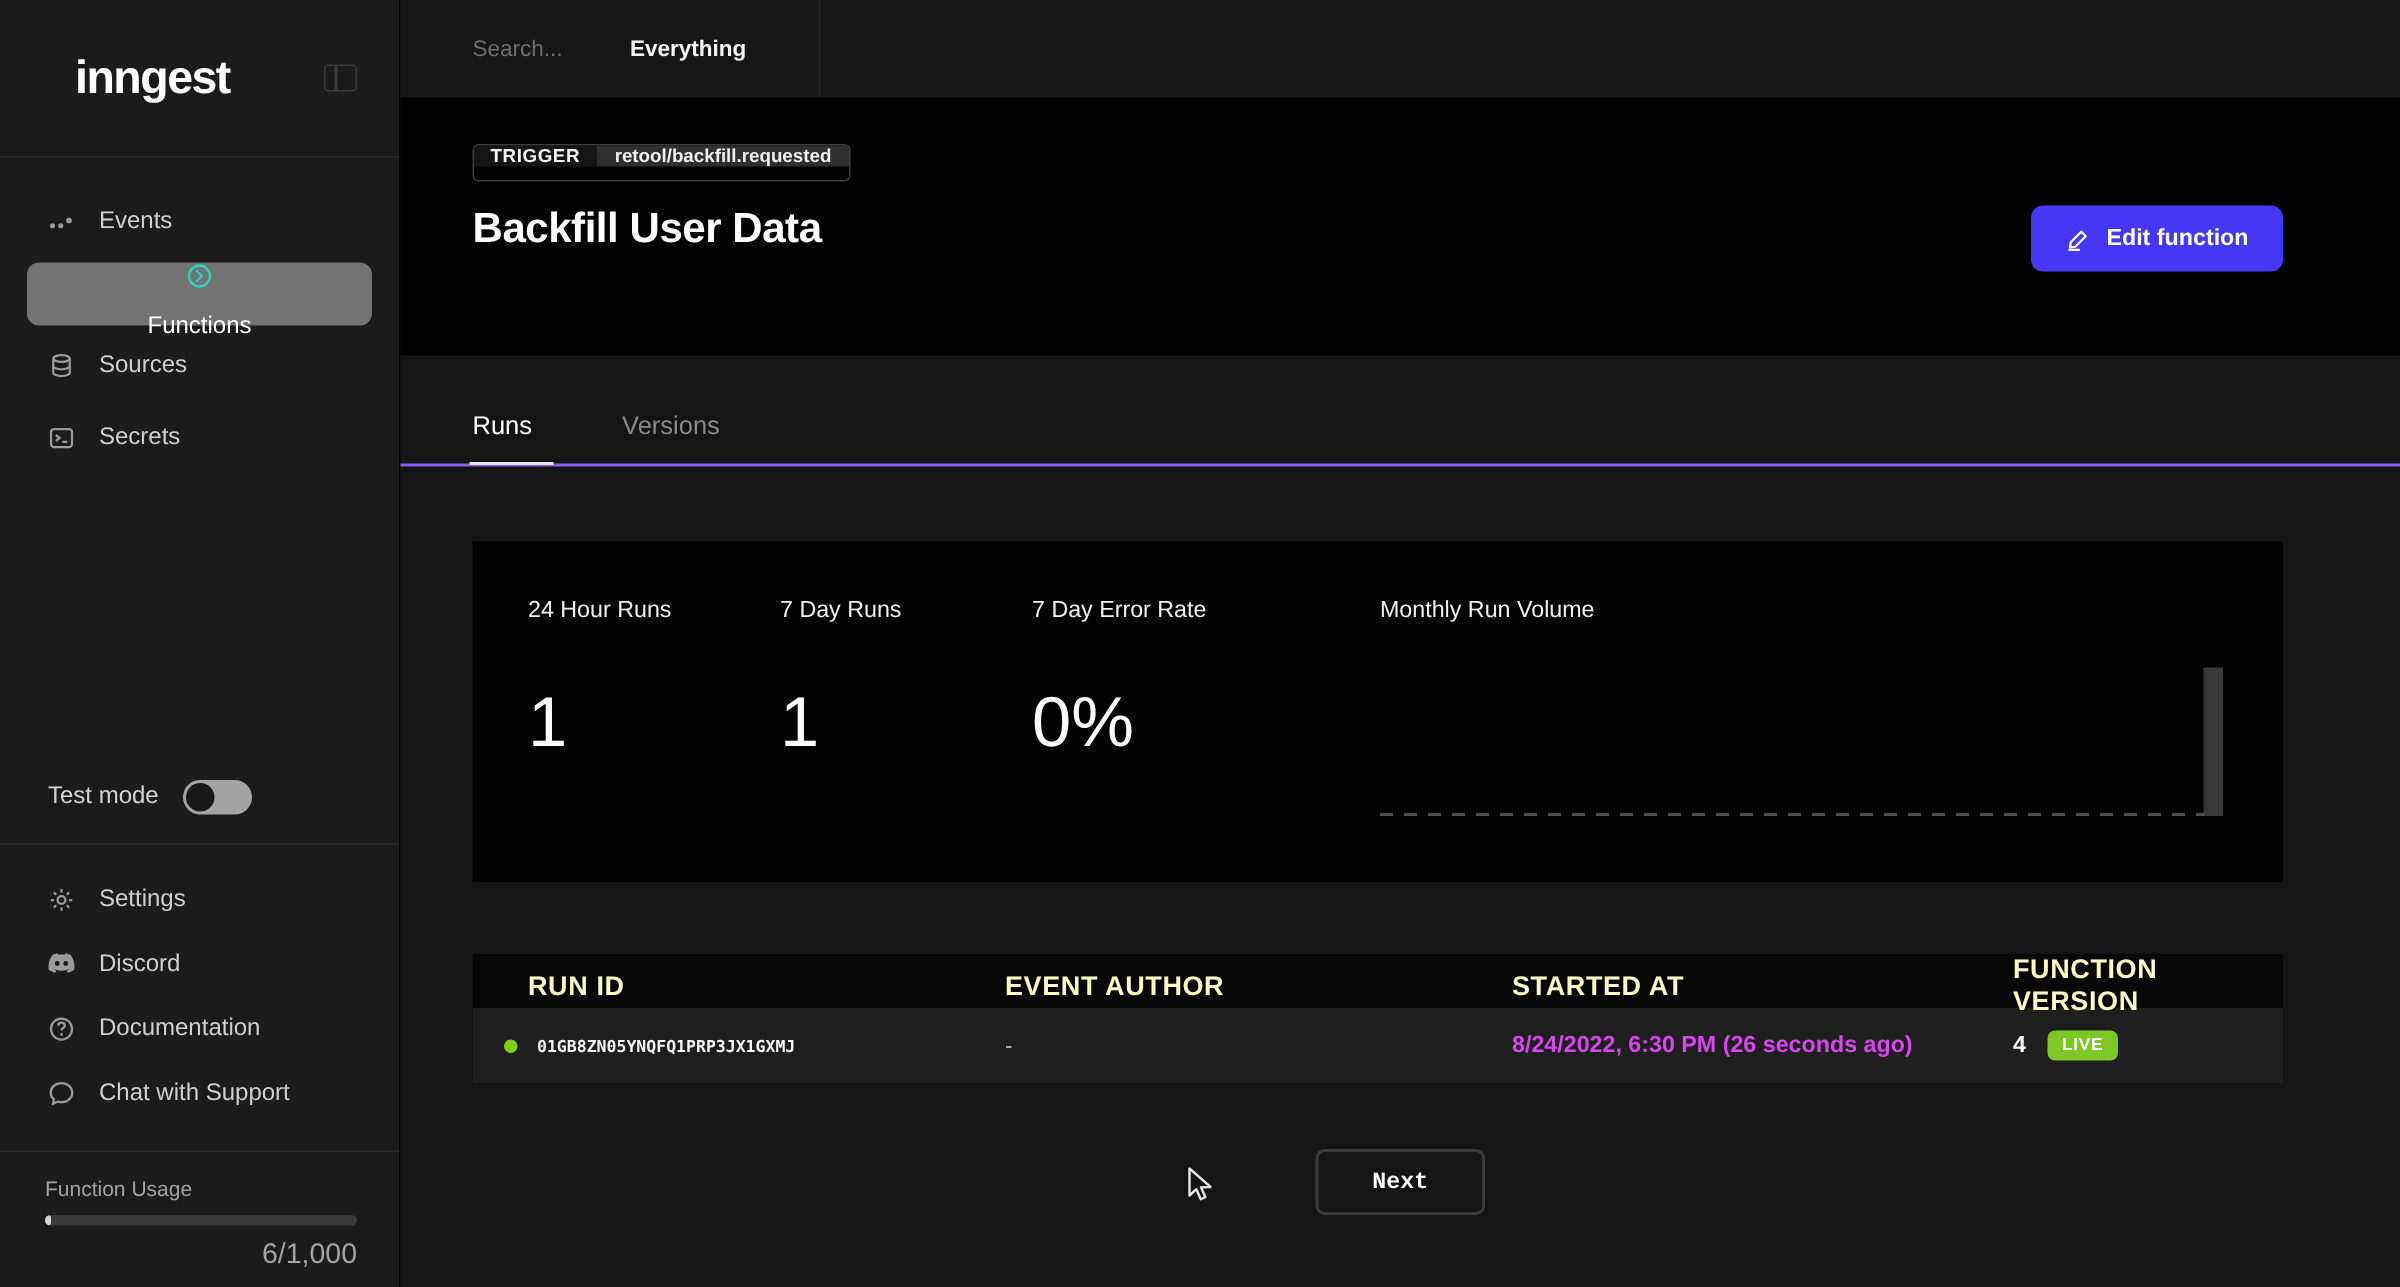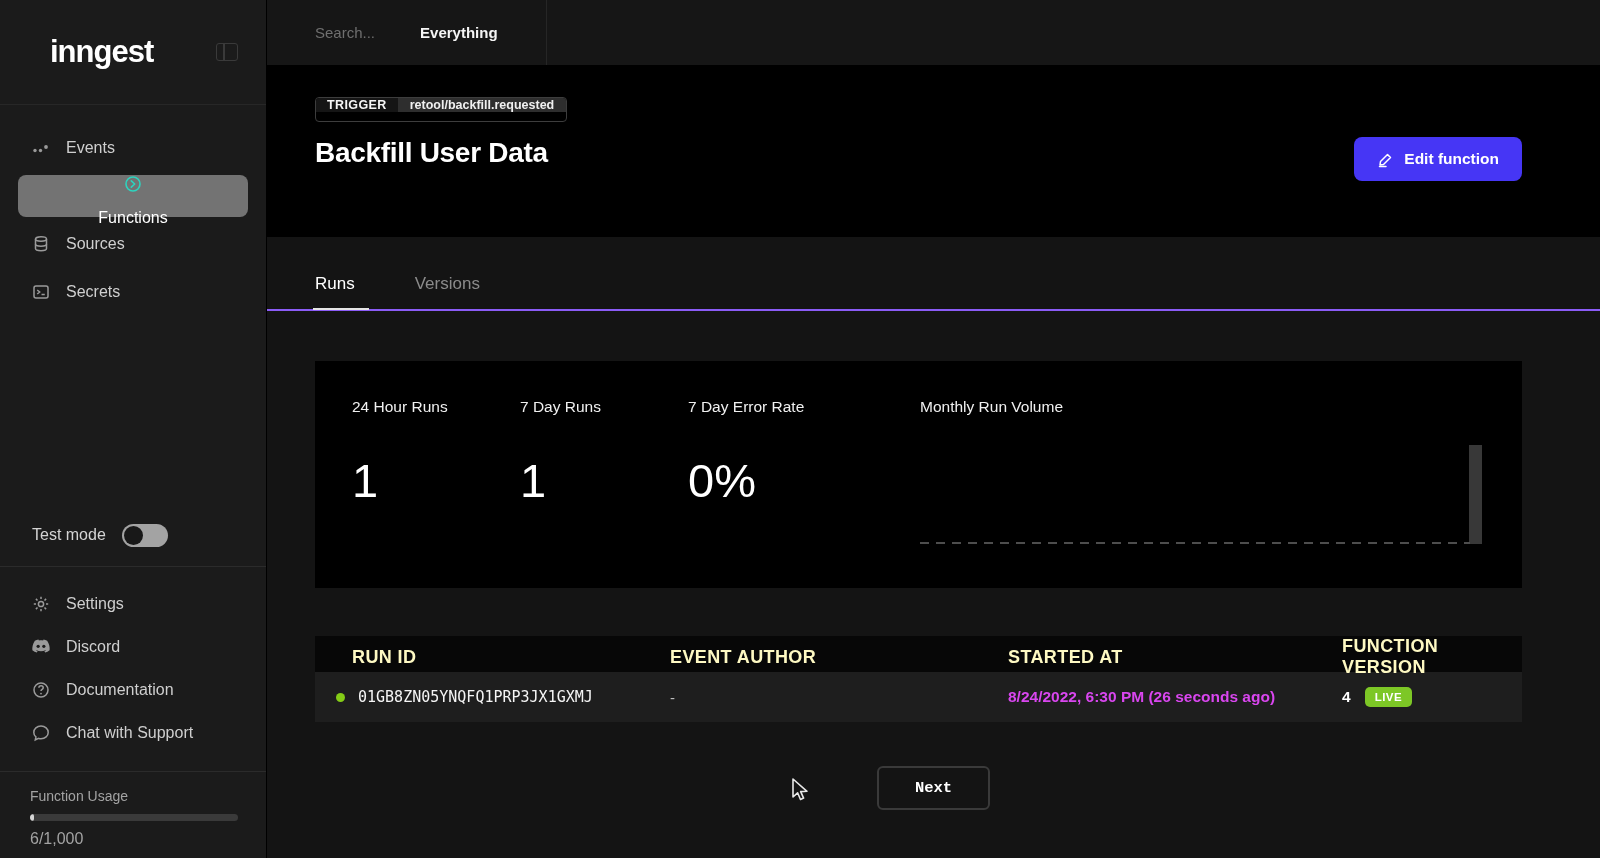--- a/index.html
+++ b/index.html
@@ -20,21 +20,21 @@
   .testmode { display:flex; align-items:center; gap:16px; padding:0 18px 0 32px; height:62px; color:#d4d4d4; font-size:16px; }
   .toggle { width:46px; height:23px; background:#a3a3a3; border-radius:12px; position:relative; cursor:pointer; }
   .toggle .knob { position:absolute; left:2px; top:2px; width:19px; height:19px; background:#181818; border-radius:50%; }
   .divider { height:1px; background:#2b2b2b; }
   .footer-nav { padding:16px 18px; }
   .footer-nav .nav-item { height:41px; margin-bottom:2px;text-align:center; }
   .usage { padding:16px 30px 10px 30px; }
   .usage-label { color:#a3a3a3; font-size:14px; margin-bottom:10px; }
   .usage-bar { width:208px; height:7px; background:#3a3a3a; border-radius:4px; overflow:hidden; }
   .usage-fill { height:7px; background:#d4d4d4; border-radius:4px; }
-  .usage-value { color:#a3a3a3; font-size:16px; margin-top:9px; width:208px; }
+  .usage-value { color:#a3a3a3; font-size:19px; text-align:right; margin-top:9px; width:208px; }
 
   
   .main { flex:1; display:flex; flex-direction:column; position:relative; background:#141414; }
   .topbar { height:65px; background:#161616; display:flex; align-items:center; padding-left:48px; }
   .tb-search-label { color:#6f6f6f; font-size:15px; cursor:pointer; }
   .tb-scope { color:#f5f5f5; font-size:15px; font-weight:700; margin-left:45px; cursor:pointer; }
   .tb-div { width:1px; height:65px; background:#262626; margin-left:48px; }
   .tb-wsearch { display:flex; align-items:center; gap:14px; margin-left:22px; flex:1; cursor:text; }
   .tb-wsearch input { background:transparent; border:none; outline:none; color:#bdbdbd; font-size:15.5px; width:360px; font-family:"Liberation Sans",sans-serif; }
   .tb-wsearch input::placeholder { color:#6f6f6f; }
@@ -69,21 +69,21 @@
 
   .runs-table { margin:48px 78px 0 48px; }
   .t-head, .t-row { display:grid; grid-template-columns:355px 338px 334px 1fr; align-items:center; }
   .t-head { background:#070707; height:36px; }
   .t-head .cell { color:#fef9c3; font-size:18px; font-weight:700; letter-spacing:0.4px; }
   .cell { padding-left:0; }
   .cell.first { padding-left:37px; }
   .t-row { background:#1e1e1e; height:50px; }
   .runid-cell { display:flex; align-items:center; gap:13px; padding-left:21px !important; }
   .status-dot { width:9px; height:9px; border-radius:50%; background:#84cc16; }
-  .runid { color:#f5f5f5; font-size:15px; font-family:"DejaVu Sans Mono",monospace; }
+  .runid { color:#f5f5f5; font-size:11px; font-family:"DejaVu Sans Mono",monospace;font-weight:bold; }
   .author { color:#bdbdbd; font-size:15px; }
   .started { color:#d946ef; font-size:15.5px; font-weight:600; }
   .version-cell { display:flex; align-items:center; gap:14px; }
   .version-num { color:#fff; font-size:15.5px; font-weight:600; }
   .live-badge { background:#7dc726; color:#fff; font-size:11.5px; font-weight:700; letter-spacing:0.5px; border-radius:5px; padding:4px 10px; }
 
   .pager { display:flex; justify-content:center; margin-top:44px; }
   .next-btn { background:#141414; border:2px solid #3a3a3a; border-radius:6px; color:#fff; font-size:15.5px; font-weight:700; padding:11px 36px; cursor:pointer; font-family:Liberation Mono, monospace; }
 
   .cursor { position:absolute; left:791px; top:778px; z-index:50; pointer-events:none; }

